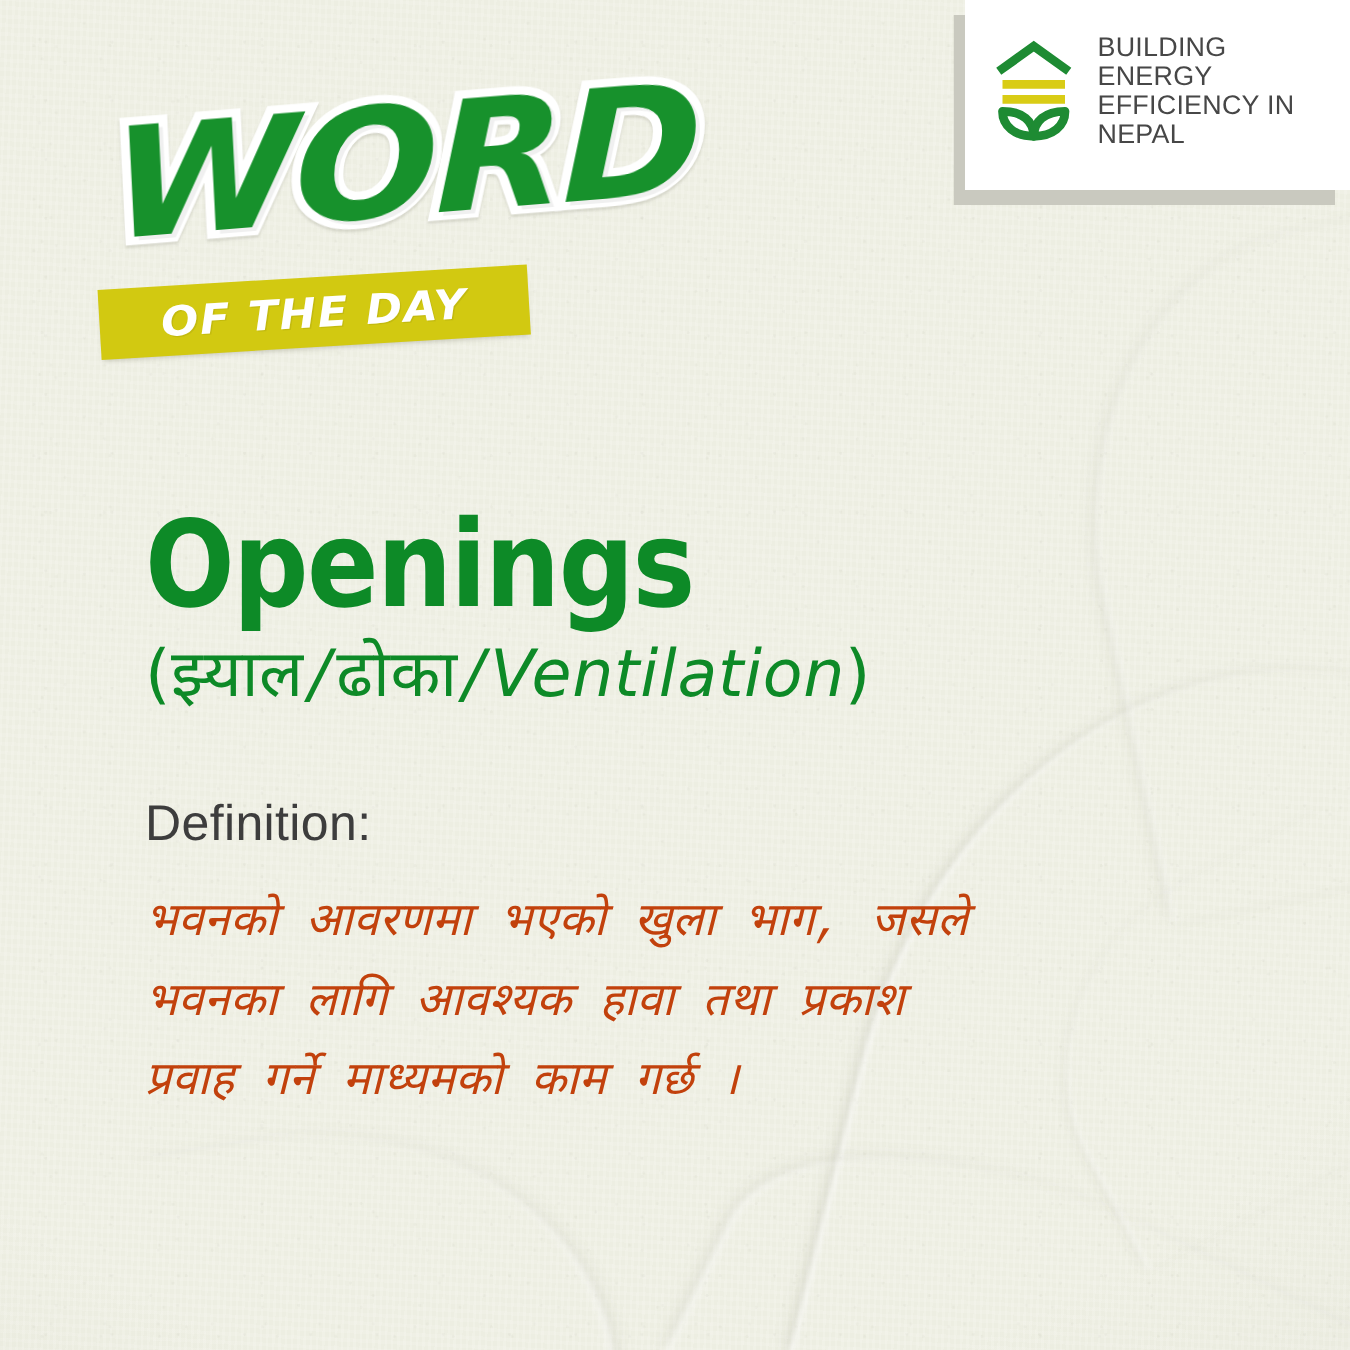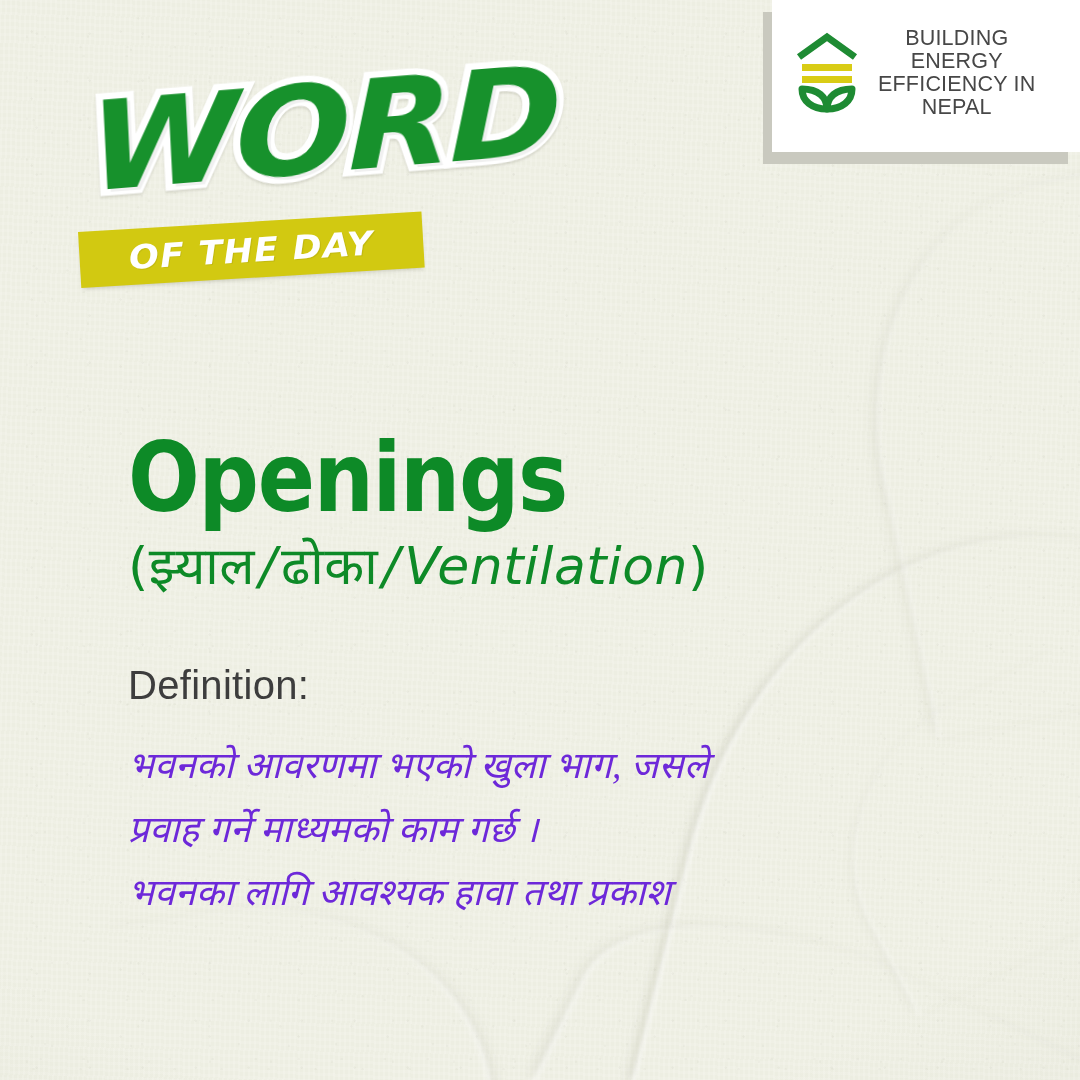--- a/index.html
+++ b/index.html
@@ -128,21 +128,20 @@
   #logo-mark { width: 66px; height: 84px; flex: 0 0 auto; }
   #logo-wordmark {
     margin-left: 18px;
     color: #474747;
     font-family: "Liberation Sans", sans-serif;
     font-size: 21.5px;
     font-weight: 400;
     line-height: 1.08;
     letter-spacing: .2px;
     white-space: pre-line;
-    text-align: center;
   }
 
   
   #wotd-badge {
     position: absolute;
     left: 72px; top: 84px;
     width: 420px; height: 230px;
   }
   #wotd-sticker {
     position: absolute;
@@ -191,23 +190,22 @@
     font-size: 33px;
     letter-spacing: 1.2px;
     transform: scaleX(1.06);
     text-shadow: 1px 1px 0 rgba(0,0,0,.07);
     white-space: nowrap;
   }
 
   
   #content {
     position: absolute;
-    left: 128px; top: 404px;
+    left: 116px; top: 404px;
     width: 860px;
-    margin-top: 26px;
   }
   #term {
     font-family: "DejaVu Sans", sans-serif;
     font-size: 96px;
     font-weight: 700;
     color: #0d8a27;
     line-height: 1.0;
     letter-spacing: -1.5px;
     transform: scaleX(.88);
     transform-origin: left center;
@@ -228,24 +226,24 @@
   #definition-label {
     margin-top: 64px;
     font-family: "Liberation Sans", sans-serif;
     font-weight: 400;
     font-size: 40px;
     color: #3d3d3d;
     letter-spacing: .3px;
   }
   #definition-body {
     margin-top: 26px;
-    font-family: Liberation Serif, serif;
+    font-family: Liberation Mono, monospace;
     font-style: italic;
     font-size: 37px;
-    color: #6d28d9;
+    color: #c2410c;
     line-height: 1.72;
     letter-spacing: .2px;
     max-width: 780px;
   }
   #definition-body .dline { display: block; white-space: nowrap; }
 </style>
 </head>
 <body>
 
 <div id="poster">
@@ -288,18 +286,18 @@
     <div id="term">Openings</div>
 
     <div id="term-translit">
       <span>(</span><span>झ्याल</span><span class="sep">/</span><span>ढोका</span><span class="sep">/</span><span class="lat">Ventilation</span><span>)</span>
     </div>
 
     <div id="definition-label">Definition:</div>
 
     <div id="definition-body">
       <span class="dline">भवनको आवरणमा भएको खुला भाग, जसले</span>
+      <span class="dline">भवनका लागि आवश्यक हावा तथा प्रकाश</span>
       <span class="dline">प्रवाह गर्ने माध्यमको काम गर्छ ।</span>
-      <span class="dline">भवनका लागि आवश्यक हावा तथा प्रकाश</span>
     </div>
   </div>
 
 </div>
 
 </body></html>

